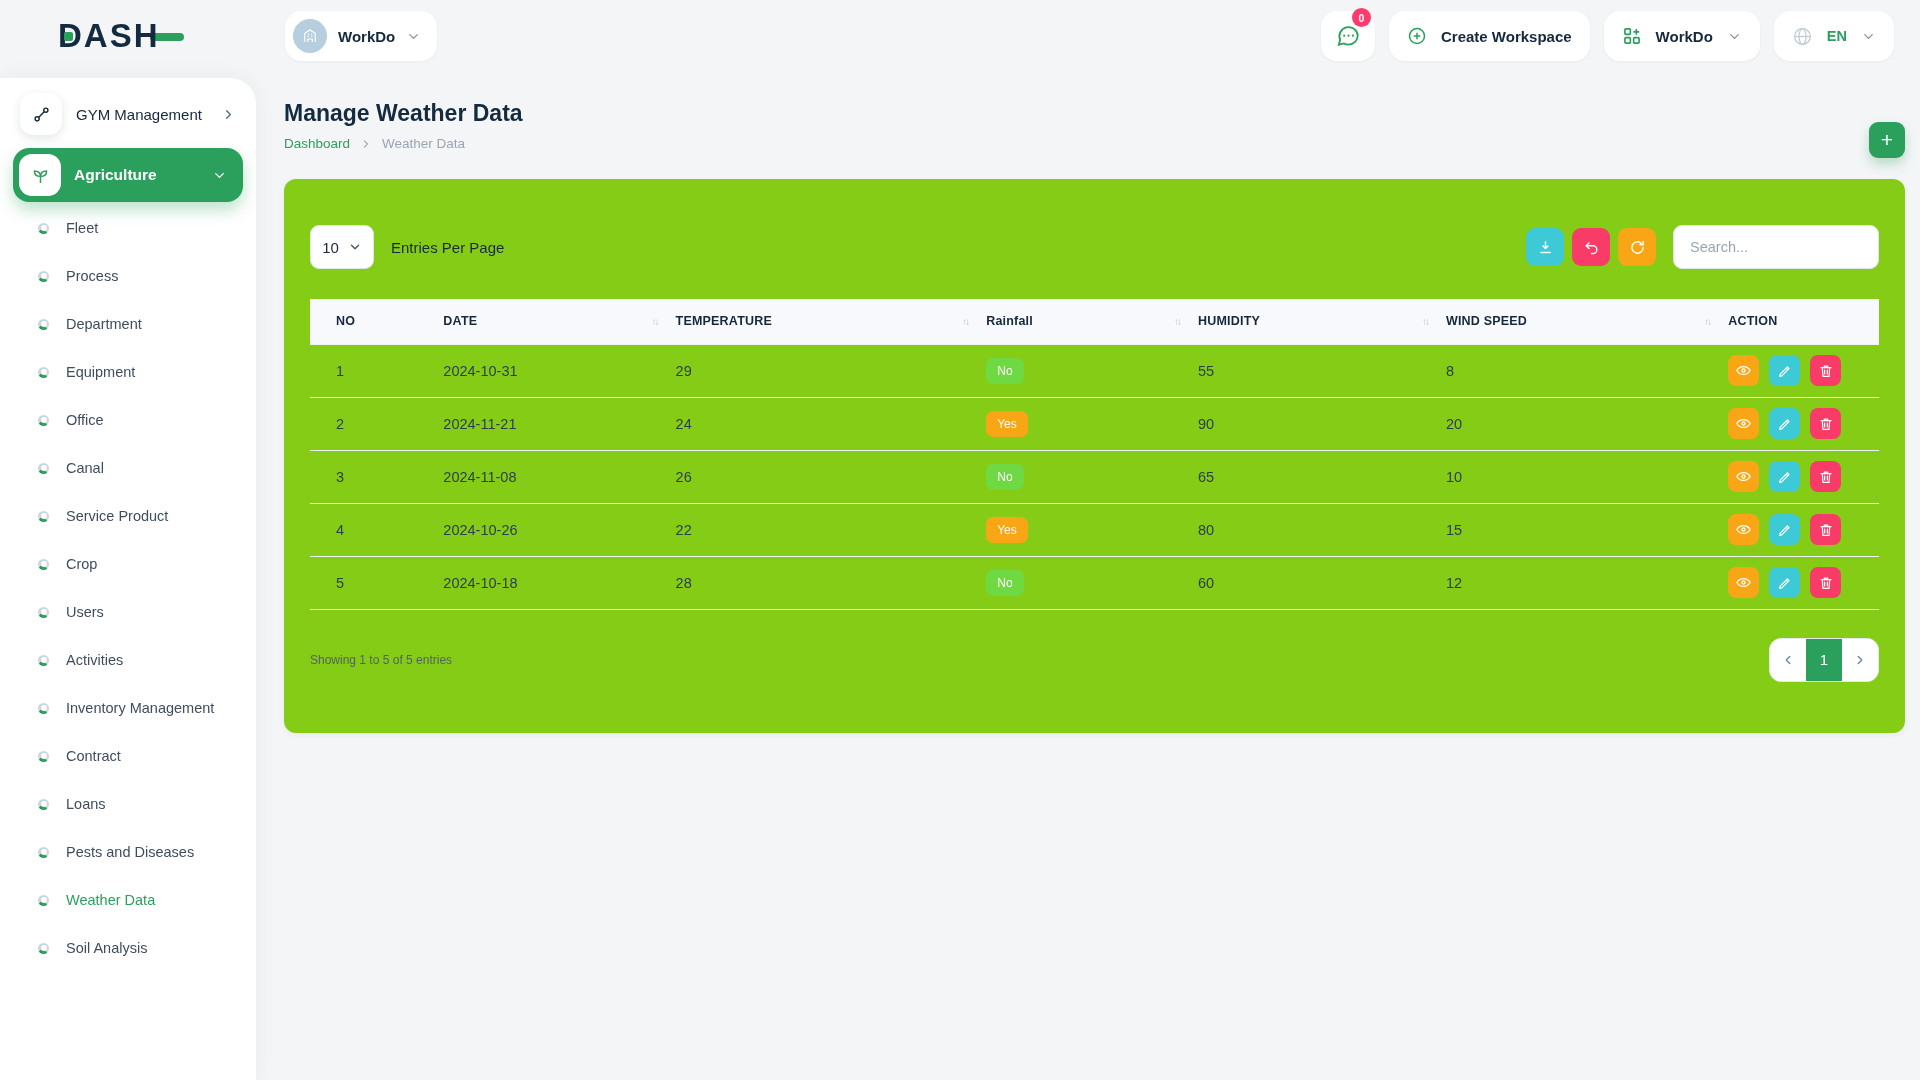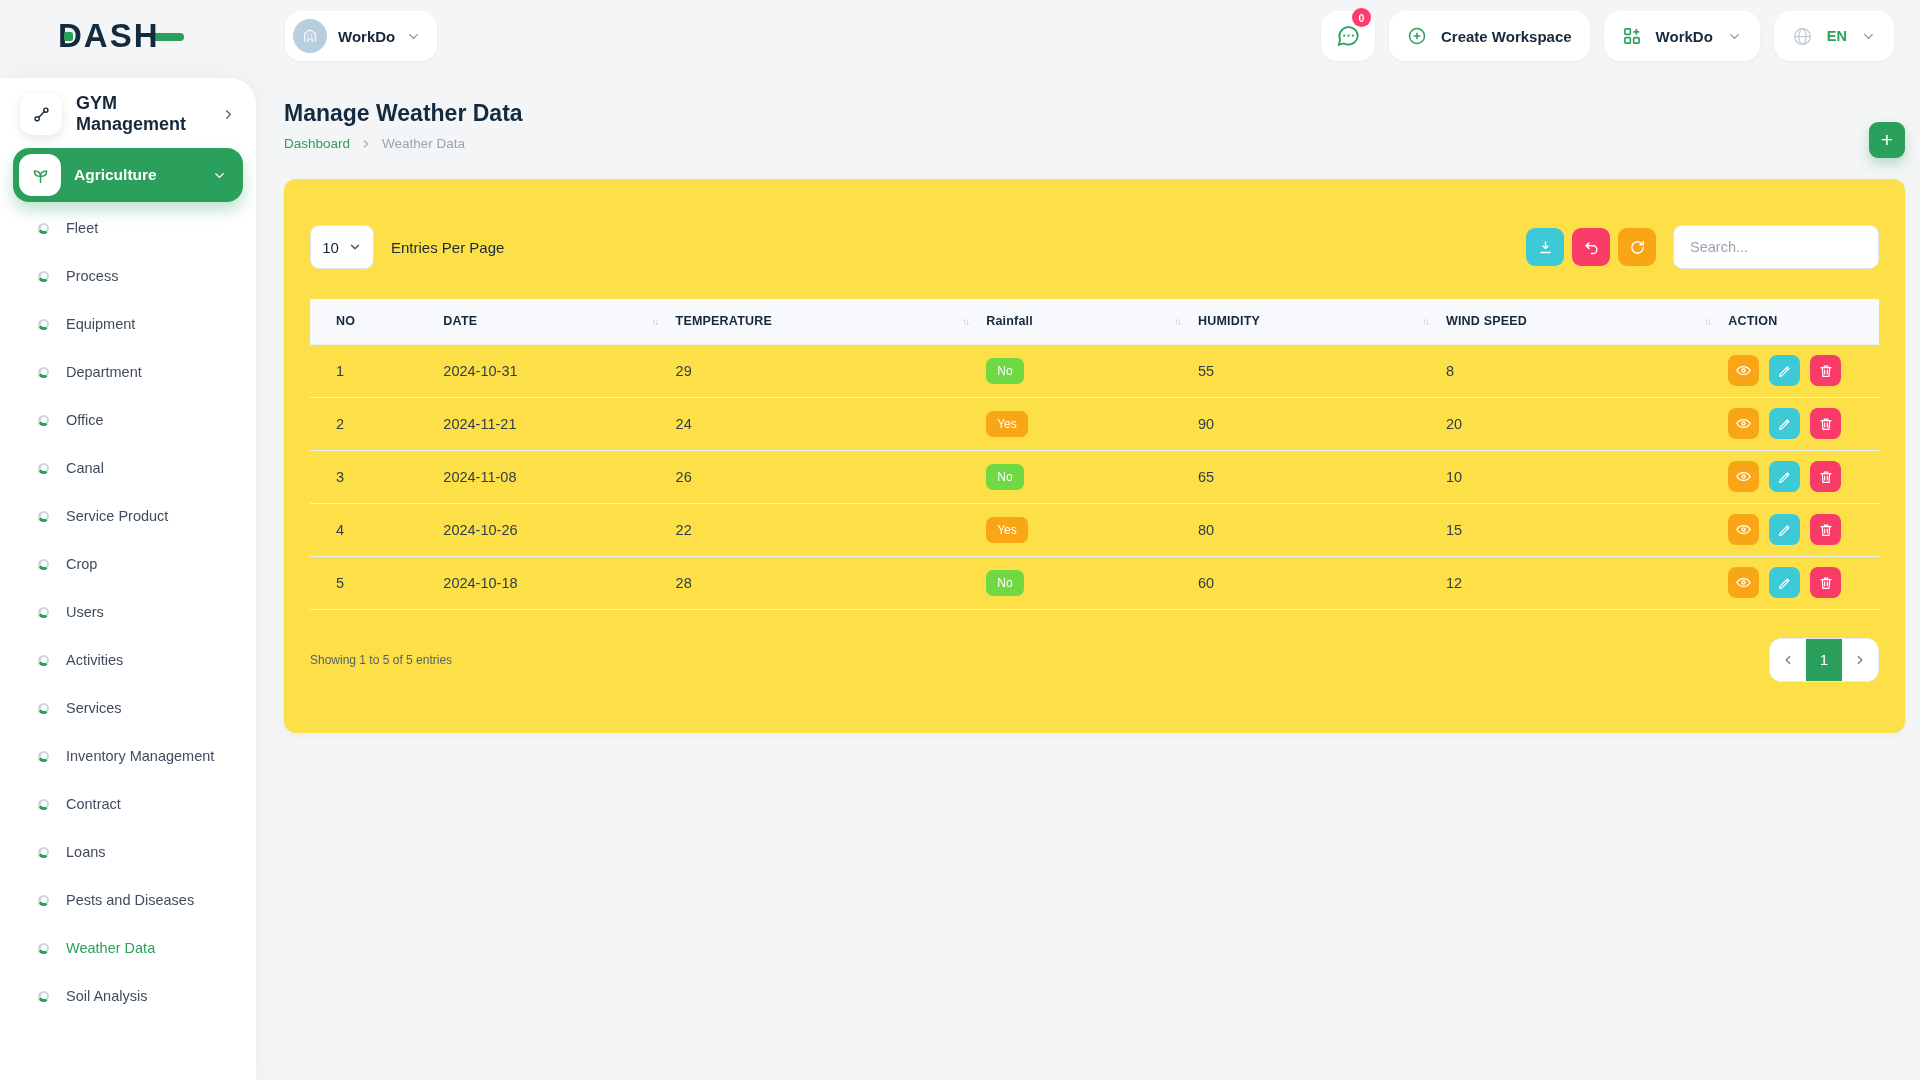--- a/index.html
+++ b/index.html
@@ -43,21 +43,21 @@
   .lang-code{color:var(--green); font-weight:700; font-size:14.5px;}
   .green-ic{color:var(--green);display:flex;align-items:center;}
   .gray-ic{color:#c2cbd4;display:flex;align-items:center;}
   
   .sidebar{
     position:absolute; left:0; top:78px; bottom:0; width:256px; background:#fff;
     border-top-right-radius:26px; box-shadow:0 0 24px rgba(20,40,60,.05); overflow:hidden;
   }
   .gym-row{display:flex; align-items:center; gap:14px; margin:14px 14px 0 14px; padding:0 6px; height:44px;}
   .icon-box{width:42px;height:42px;background:#fff;border-radius:13px;display:flex;align-items:center;justify-content:center;box-shadow:0 3px 10px rgba(18,38,63,.12);flex:none;}
-  .gym-label{font-size:18px;font-weight:700;color:var(--navy);flex:1;}
+  .gym-label{font-size:15px;font-weight:400;color:var(--navy);flex:1;}
   .gym-chev{color:#57697c;display:flex;}
   .module-pill{
     margin:12px 13px 0 13px; height:54px; background:var(--green); border-radius:16px;
     display:flex; align-items:center; gap:13px; padding:0 16px 0 6px;
     box-shadow:0 8px 16px rgba(43,160,92,.30);
   }
   .module-pill .icon-box{box-shadow:none; color:var(--green);}
   .module-label{color:#fff;font-size:15.5px;font-weight:700;flex:1;}
   .module-chev{color:#fff;display:flex;}
   .menu{list-style:none; margin-top:2px;}
@@ -74,21 +74,21 @@
   .bc-link{color:var(--green); cursor:pointer;}
   .bc-sep{color:#a6aeb8;display:flex;}
   .bc-current{color:var(--muted);}
   .add-btn{
     position:absolute; right:0; top:22px; width:36px; height:36px; border-radius:9px;
     background:var(--green); color:#fff; font-size:21px; font-weight:400;
     display:flex; align-items:center; justify-content:center; border:none; cursor:pointer;
     box-shadow:0 6px 12px rgba(43,160,92,.30);
   }
   .card{
-    margin-top:28px; background:#fde047; border-radius:12px; height:554px;
+    margin-top:28px; background:#84cc16; border-radius:12px; height:554px;
     padding:46px 26px 0 26px; box-shadow:0 2px 6px rgba(25,42,70,.05);
   }
   .controls{display:flex; align-items:center;}
   .select-box{
     width:64px; height:44px; border:1px solid #e0e5ea; border-radius:9px; background:#fff;
     display:flex; align-items:center; justify-content:center; gap:9px; font-size:15px; color:#1b2a3a; cursor:pointer;
   }
   .select-box .chev{color:#44546a;}
   .entries-label{margin-left:17px; font-size:15px; color:#1b2a3a;}
   .controls .spacer{flex:1;}
@@ -241,28 +241,28 @@
       <li class="menu-item">
     <span class="dot"></span>
     <span>Fleet</span>
   </li>
       <li class="menu-item">
     <span class="dot"></span>
     <span>Process</span>
   </li>
       <li class="menu-item">
     <span class="dot"></span>
+    <span>Department</span>
+  </li>
+      <li class="menu-item">
+    <span class="dot"></span>
     <span>Equipment</span>
   </li>
       <li class="menu-item">
     <span class="dot"></span>
-    <span>Department</span>
-  </li>
-      <li class="menu-item">
-    <span class="dot"></span>
     <span>Office</span>
   </li>
       <li class="menu-item">
     <span class="dot"></span>
     <span>Canal</span>
   </li>
       <li class="menu-item">
     <span class="dot"></span>
     <span>Service Product</span>
   </li>
@@ -270,24 +270,20 @@
     <span class="dot"></span>
     <span>Crop</span>
   </li>
       <li class="menu-item">
     <span class="dot"></span>
     <span>Users</span>
   </li>
       <li class="menu-item">
     <span class="dot"></span>
     <span>Activities</span>
-  </li>
-      <li class="menu-item">
-    <span class="dot"></span>
-    <span>Services</span>
   </li>
       <li class="menu-item">
     <span class="dot"></span>
     <span>Inventory Management</span>
   </li>
       <li class="menu-item">
     <span class="dot"></span>
     <span>Contract</span>
   </li>
       <li class="menu-item">

